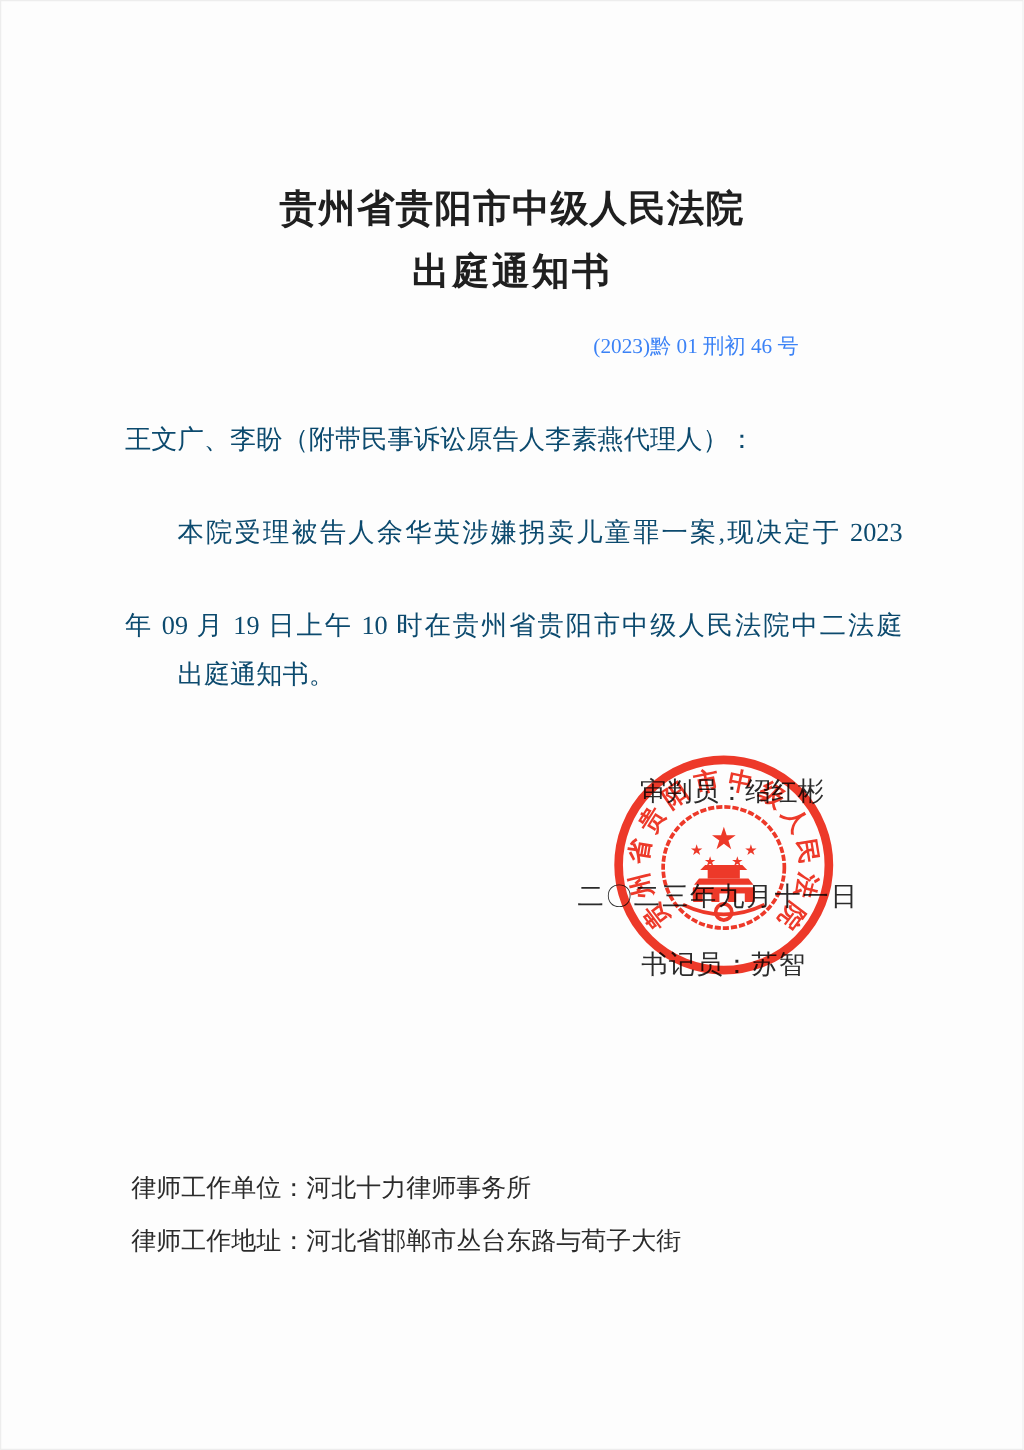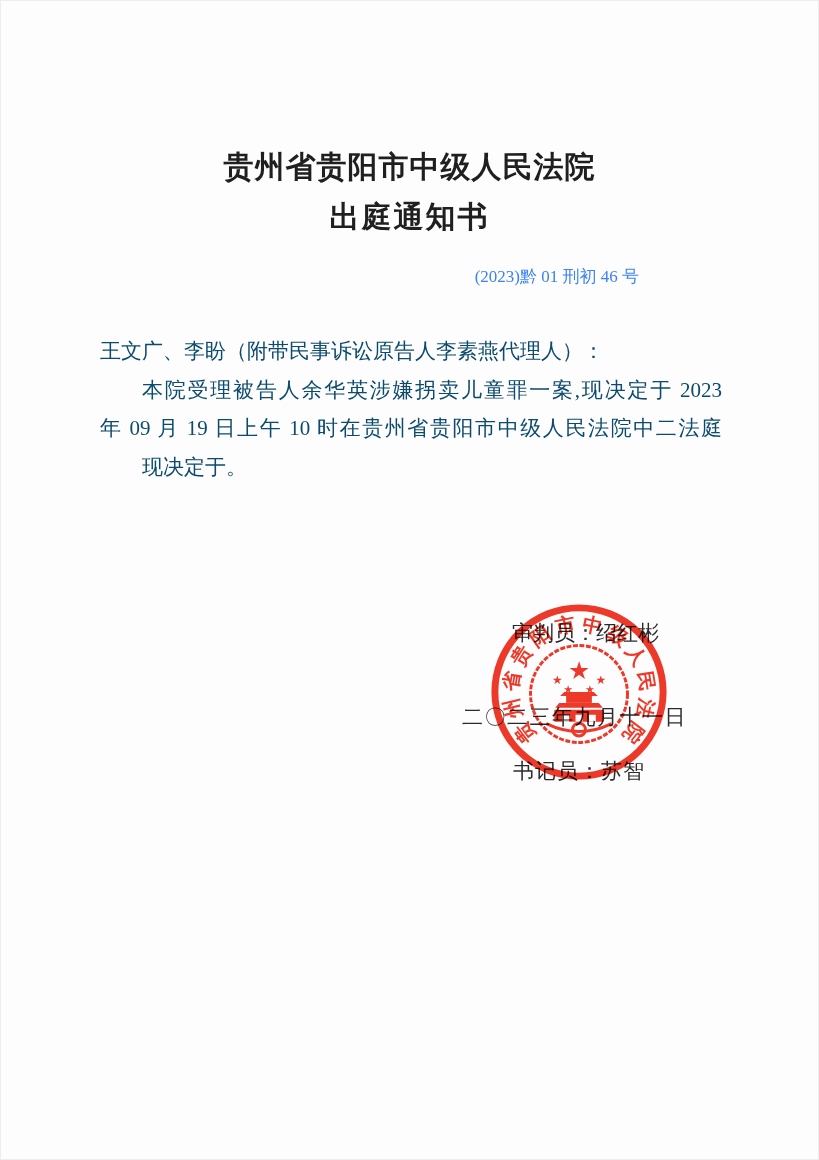--- a/index.html
+++ b/index.html
@@ -10,21 +10,21 @@
     color:#2e2e2e; overflow:hidden;
   }
   .title { position:absolute; left:0; right:0; text-align:center;
            font-weight:700; color:#1f1f1f; font-size:30px; letter-spacing:1px; }
   .title.l1 { top:146px; }
   .title.l2 { top:196px; letter-spacing:2px; }
   .case-no { position:absolute; top:264px; right:179px; font-size:17px; color:#3b82f6; }
   .body-block { position:absolute; left:99px; top:331px; width:622px;
                 font-size:21px; line-height:38.5px; color:#0c4a6e; }
   .line { white-space:nowrap; }
-  .line.wrapfill { white-space:normal; text-align:justify; text-align-last:justify; }
+  .line.wrapfill { white-space:normal; text-align:justify; text-align-last:justify;margin-top:36px; }
   .indent { text-indent:2em; }
   .sig { position:absolute; font-size:21px; color:#2b2b2b; }
   .sig-judge { left:511px; top:618px; }
   .sig-date  { left:461px; top:702px; letter-spacing:1.5px; }
   .sig-clerk { left:512px; top:756px; letter-spacing:1px; }
   .footer { position:absolute; left:104px; top:930px; font-size:20px;
             line-height:41.5px; color:#2b2b2b; }
   .seal { position:absolute; left:484px; top:597px; width:188px; height:188px;
           mix-blend-mode:multiply; opacity:.94; }
   .seal .ring { fill:none; stroke:#ee2c1b; stroke-width:7; }
@@ -42,21 +42,21 @@
 
   <div class="title l2">出庭通知书</div>
   <div class="title l1">贵州省贵阳市中级人民法院</div>
 
   <div class="case-no">(2023)黔 01 刑初 46 号</div>
 
   <div class="body-block">
     <div class="line">王文广、李盼（附带民事诉讼原告人李素燕代理人）：</div>
     <div class="line wrapfill indent">本院受理被告人余华英涉嫌拐卖儿童罪一案,现决定于 2023</div>
     <div class="line wrapfill">年 09 月 19 日上午 10 时在贵州省贵阳市中级人民法院中二法庭</div>
-    <div class="line indent">现决定于。</div>
+    <div class="line indent">出庭通知书。</div>
   </div>
 
   <div class="sig sig-judge"><span>审判员：</span><span>绍红彬</span></div>
 
   <div class="sig sig-date">二〇二三年九月十一日</div>
 
   <div class="sig sig-clerk"><span>书记员：</span><span>苏智</span></div>
 
   <svg class="seal" viewBox="0 0 190 190" aria-hidden="true">
     <circle class="ring" cx="95" cy="95" r="85"></circle>
@@ -88,14 +88,18 @@
         <rect class="emblem-fill" x="70" y="113" width="50" height="12" rx="1"></rect>
         <rect class="arch" x="78" y="118" width="7" height="7"></rect>
         <rect class="arch" x="91.5" y="118" width="7" height="7"></rect>
         <rect class="arch" x="105" y="118" width="7" height="7"></rect>
       </g>
       <circle class="emblem-stroke" cx="95" cy="133" r="6.5" stroke-width="3"></circle>
       <path class="emblem-stroke" d="M62 127 Q95 143 128 127" stroke-width="3"></path>
     </g>
   </svg>
 
+  <div class="footer">
+    <div class="line">律师工作单位：河北十力律师事务所</div>
+    <div class="line">律师工作地址：河北省邯郸市丛台东路与荀子大街</div>
+  </div>
 
 </div>
 
 </body></html>

